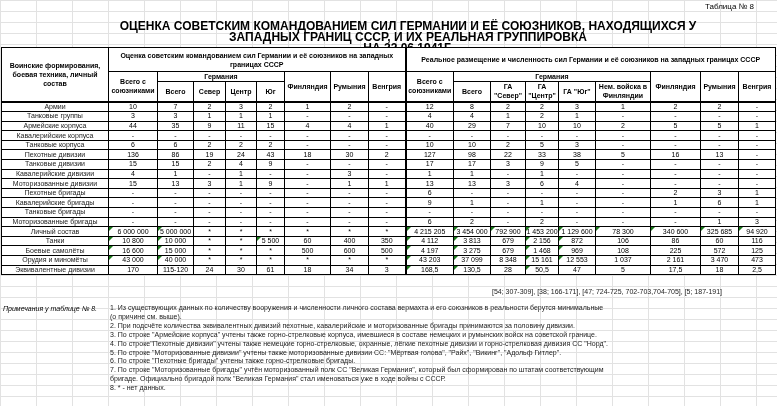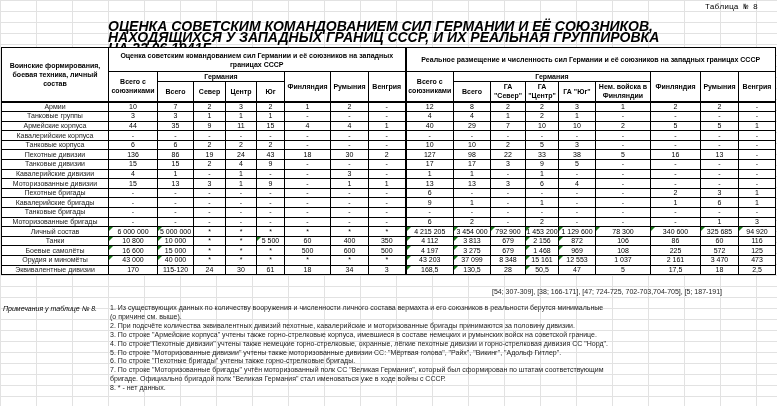--- a/index.html
+++ b/index.html
@@ -1,22 +1,22 @@
 <!DOCTYPE html>
 <html><head>
 <meta charset="utf-8">
 <style>
   html,body{margin:0;padding:0;background:#fff;}
   body{width:777px;height:406px;overflow:hidden;position:relative;font-family:"Liberation Sans",sans-serif;color:#000;}
   .grid{position:absolute;inset:0;background-image:
       linear-gradient(to right,#e2e2e2 1px,transparent 1px),
       linear-gradient(to bottom,#e2e2e2 1px,transparent 1px);
     background-size:36px 100%,100% 11px;pointer-events:none;}
-  .tabno{position:absolute;left:705px;top:2px;font-size:8px;font-family:Liberation Mono, monospace;}
-  .title{position:absolute;left:108px;width:600px;top:21px;font-size:14px;font-weight:bold;text-align:left;line-height:11px;font-style:italic;}
+  .tabno{position:absolute;left:705px;top:2px;font-size:8px;}
+  .title{position:absolute;left:108px;width:600px;top:21px;font-size:12px;font-weight:bold;text-align:center;line-height:11px;}
   table.main{position:absolute;left:1px;top:47px;border-collapse:collapse;table-layout:fixed;font-size:7px;background:#fff;}
   table.main td{border:1px solid #000;text-align:center;padding:0;height:8.6px;line-height:8px;overflow:hidden;white-space:nowrap;}
   table.main .hd{font-weight:bold;white-space:normal;line-height:9px;}
   table.main .thick-l{border-left:2px solid #000;}
   table.main .lbl{color:#222;}
   table.main tr.sep td{border-top:2px solid #000;}
   .ref{position:absolute;left:492px;top:288px;font-size:7px;color:#222;}
   .notes-label{position:absolute;left:3px;top:305px;font-size:7px;font-style:italic;}
   .notes{position:absolute;left:110px;top:304px;font-size:7px;line-height:8.9px;color:#222;}
   .notes div{white-space:nowrap;}

